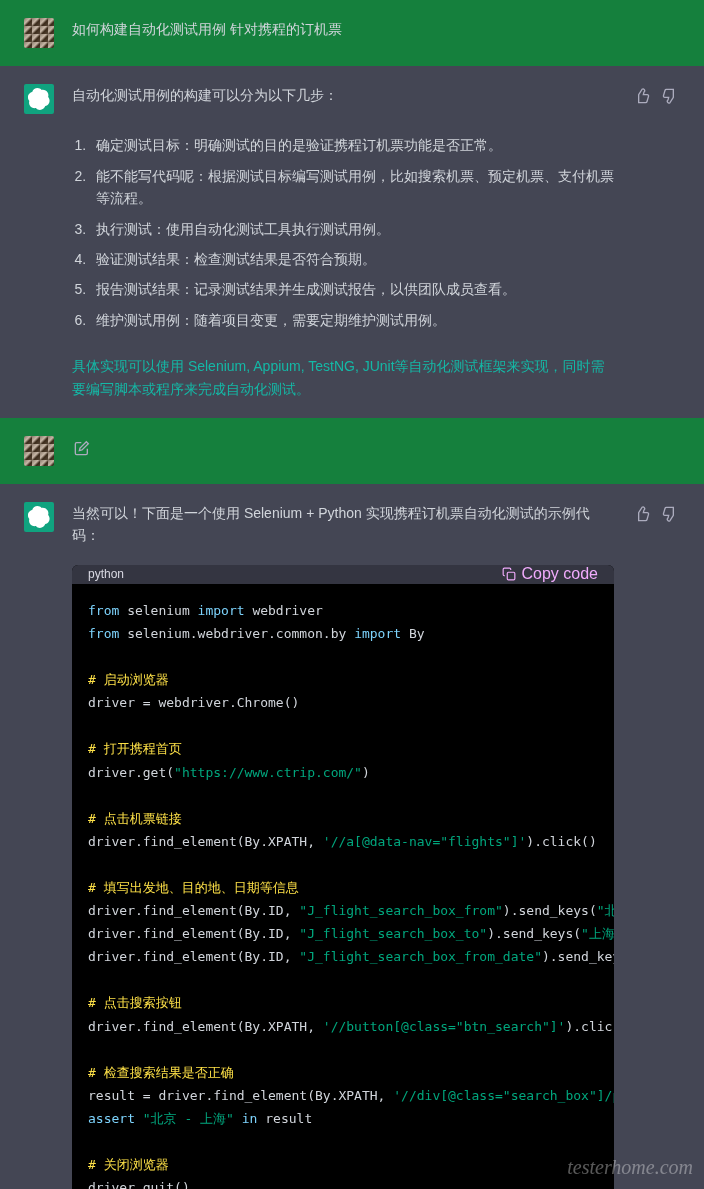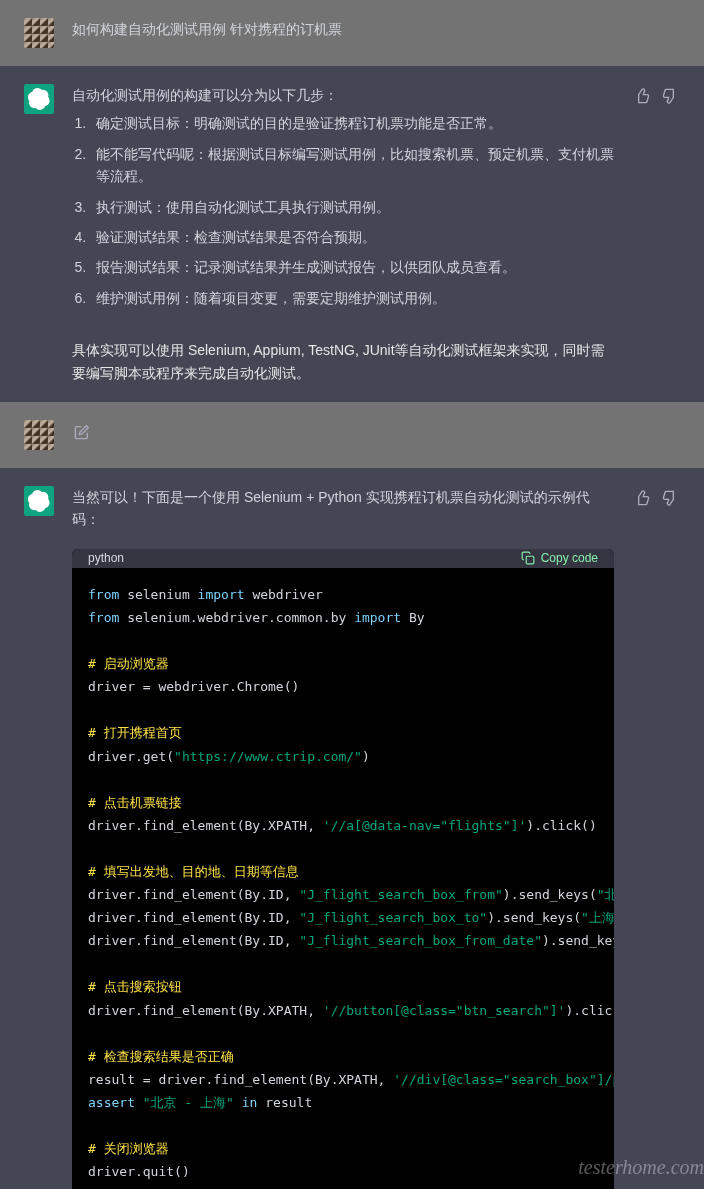--- a/index.html
+++ b/index.html
@@ -1,38 +1,38 @@
 <!DOCTYPE html>
 <html><head>
 <meta charset="utf-8">
 <style>
 *{margin:0;padding:0;box-sizing:border-box}
 body{background:#343541;font-family:-apple-system,BlinkMacSystemFont,"Segoe UI","Microsoft YaHei",sans-serif;color:#d1d5db;width:704px;font-size:14px;line-height:1.6}
 .msg{display:flex;padding:18px 24px;gap:18px}
-.msg.user{background:#737373}
+.msg.user{background:#15803d}
 .msg.bot{background:#444654}
 .avatar{width:30px;height:30px;flex-shrink:0;border-radius:2px;display:flex;align-items:center;justify-content:center}
 .avatar.hu{background:linear-gradient(135deg,#8a7a6a 0%,#c8b8a8 40%,#3a2a1a 60%,#5a4a3a 100%);background-size:8px 8px}
 .avatar.ai{background:#10a37f}
 .avatar.ai svg{width:22px;height:22px}
 .content{flex:1;min-width:0}
 .actions{display:flex;gap:8px;align-items:flex-start;padding-top:2px}
 .icon-btn{background:none;border:none;color:#acacbe;cursor:pointer;padding:2px}
 .icon-btn svg{width:16px;height:16px;display:block}
-.intro{margin-bottom:6px;color:#d1d5db}
-ol{padding-left:18px;margin-bottom:30px}
+.intro{margin-bottom:28px;color:#d1d5db}
+ol{padding-left:18px;margin-bottom:24px}
 ol li{margin-bottom:8px;padding-left:6px}
-.outro{color:#e5e5e5}
+.outro{color:#14b8a6}
 .code-block{background:#000;border-radius:6px;margin-top:18px;overflow:hidden}
 .code-header{background:#343541;display:flex;justify-content:space-between;align-items:center;padding:0 16px;color:#d9d9e3;font-size:12px}
-.copy-btn{background:none;border:none;color:#86efac;cursor:pointer;display:flex;align-items:center;gap:6px;font-size:12px}
+.copy-btn{background:none;border:none;color:#f0abfc;cursor:pointer;display:flex;align-items:center;gap:6px;font-size:16px}
 .copy-btn svg{width:14px;height:14px}
 pre{padding:16px;overflow-x:auto;font-family:"Consolas","Courier New",monospace;font-size:13px;line-height:1.7;white-space:pre}
 .k{color:#7dd3fc}.f{color:#00a67d}.c{color:#fde047}
-.watermark{position:fixed;right:0;bottom:6px;font-family:cursive;color:rgba(255,255,255,0.35);font-size:20px;font-style:italic;pointer-events:none}
+.watermark{position:fixed;right:11px;bottom:6px;font-family:cursive;color:rgba(255,255,255,0.35);font-size:20px;font-style:italic;pointer-events:none}
 </style>
 </head>
 <body>
 
 <div class="msg user">
   <div class="avatar hu"></div>
   <div class="content">
     <div>如何构建自动化测试用例 针对携程的订机票</div>
   </div>
 </div>

